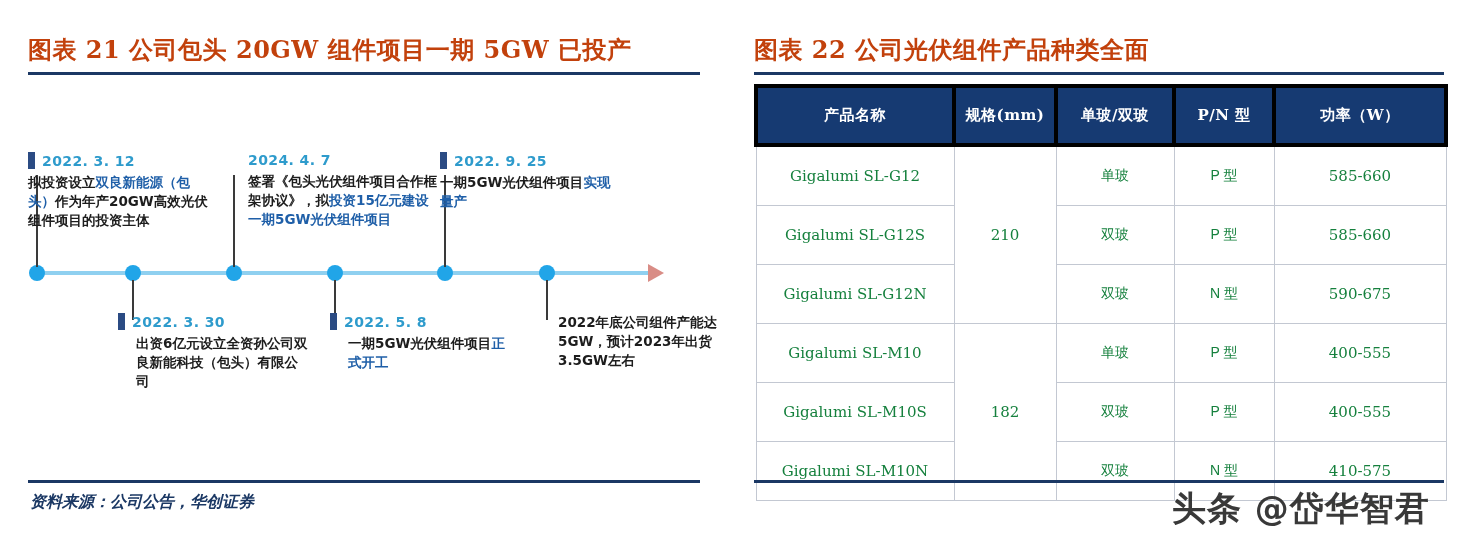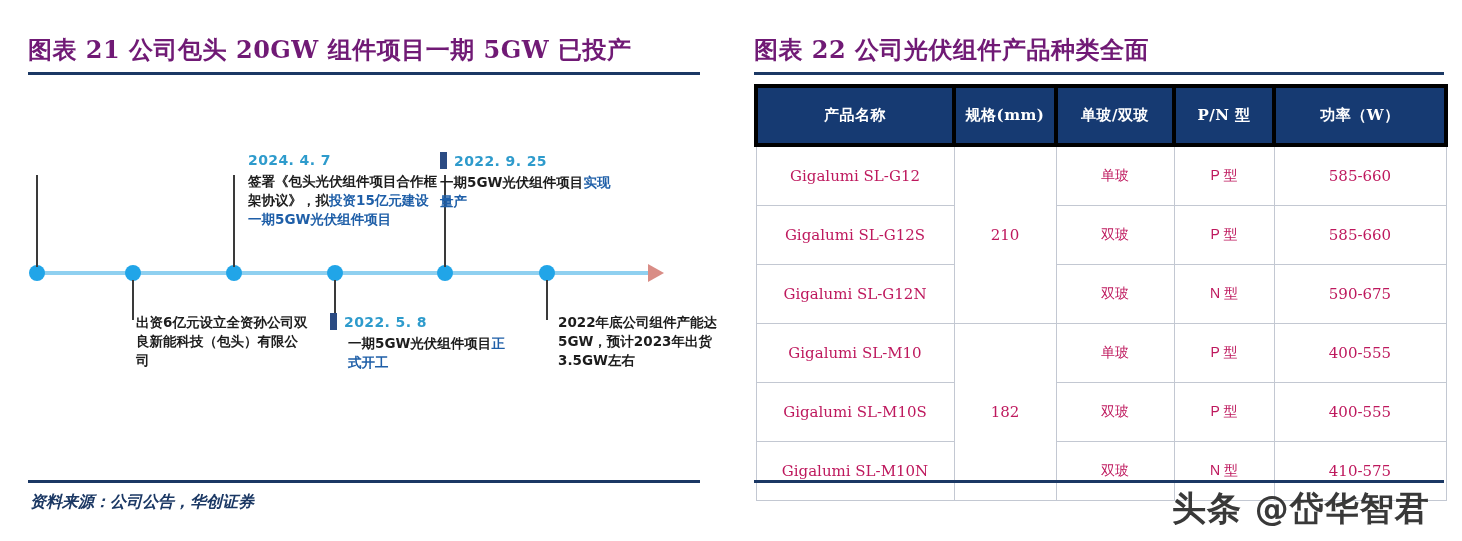--- a/index.html
+++ b/index.html
@@ -11,21 +11,21 @@
   .page{position:relative;width:1462px;height:541px;}
 
   
   .panel{position:absolute;top:0;height:541px;box-sizing:border-box;}
   .panel-left{left:0;width:728px;}
   .panel-right{left:734px;width:728px;}
 
   .panel-title{
     position:absolute;left:28px;top:34px;
     font-family:"DejaVu Serif","Liberation Serif",serif;
-    font-weight:bold;font-size:24px;color:#701a75;letter-spacing:.5px;
+    font-weight:bold;font-size:24px;color:#c2410c;letter-spacing:.5px;
     white-space:nowrap;
   }
   .panel-right .panel-title{left:20px;}
   .rule-top{
     position:absolute;left:28px;height:3px;background:#1b3864;
   }
   .panel-left .rule-top{top:72px;width:672px;}
   .panel-right .rule-top{top:72px;left:20px;width:690px;}
 
   .rule-bottom{
@@ -96,21 +96,21 @@
     background:#163a72;color:#ffffff;
     font-family:"DejaVu Serif","Liberation Serif",serif;
     font-weight:bold;font-size:15px;
     height:53px;text-align:center;vertical-align:middle;
     border:4px solid #000000;
     letter-spacing:.5px;
   }
   .tbl td{
     height:56px;text-align:center;vertical-align:middle;
     font-family:"DejaVu Serif","Liberation Serif",serif;
-    font-size:15px;color:#be185d;background:#ffffff;
+    font-size:15px;color:#15803d;background:#ffffff;
     border:1px solid #c3c8d2;
   }
   .tbl td.cn{font-family:Liberation Sans, sans-serif;font-size:14px;}
   .tbl{box-shadow:none;}
 
   
   .wm{
     position:absolute;left:1172px;top:486px;
     font-family:"DejaVu Sans","Liberation Sans",sans-serif;
     font-weight:bold;font-size:34px;color:#2b2b2b;
@@ -138,37 +138,48 @@
       <div class="dot" style="left:539px"></div>
 
       <div class="stem" style="left:36px;top:175px;height:92px"></div>
       <div class="stem" style="left:233px;top:175px;height:92px"></div>
       <div class="stem" style="left:444px;top:175px;height:92px"></div>
 
       <div class="stem" style="left:132px;top:280px;height:40px"></div>
       <div class="stem" style="left:334px;top:280px;height:40px"></div>
       <div class="stem" style="left:546px;top:280px;height:40px"></div>
 
+      <div class="node" id="n1">
+        <div class="node-head">
+          <div class="sq"></div>
+          <div class="date">2022. 3. 12</div>
+        </div>
+        <div class="body"><span>拟投资设立</span><span class="hl">双良新能源（包头）</span><span>作为年产20GW高效光伏组件项目的投资主体</span></div>
+      </div>
 
       <div class="node" id="n2">
         <div class="node-head">
           <div class="date">2024. 4. 7</div>
         </div>
         <div class="body"><span>签署《包头光伏组件项目合作框架协议》，拟</span><span class="hl">投资15亿元建设一期5GW光伏组件项目</span></div>
       </div>
 
       <div class="node" id="n3">
         <div class="node-head">
           <div class="sq"></div>
           <div class="date">2022. 9. 25</div>
         </div>
         <div class="body"><span>一期5GW光伏组件项目</span><span class="hl">实现量产</span></div>
       </div>
 
       <div class="node" id="n4">
+        <div class="node-head">
+          <div class="sq"></div>
+          <div class="date">2022. 3. 30</div>
+        </div>
         <div class="body"><span>出资6亿元设立全资孙公司双良新能科技（包头）有限公司</span></div>
       </div>
 
       <div class="node" id="n5">
         <div class="node-head">
           <div class="sq"></div>
           <div class="date">2022. 5. 8</div>
         </div>
         <div class="body"><span>一期5GW光伏组件项目</span><span class="hl">正式开工</span></div>
       </div>

